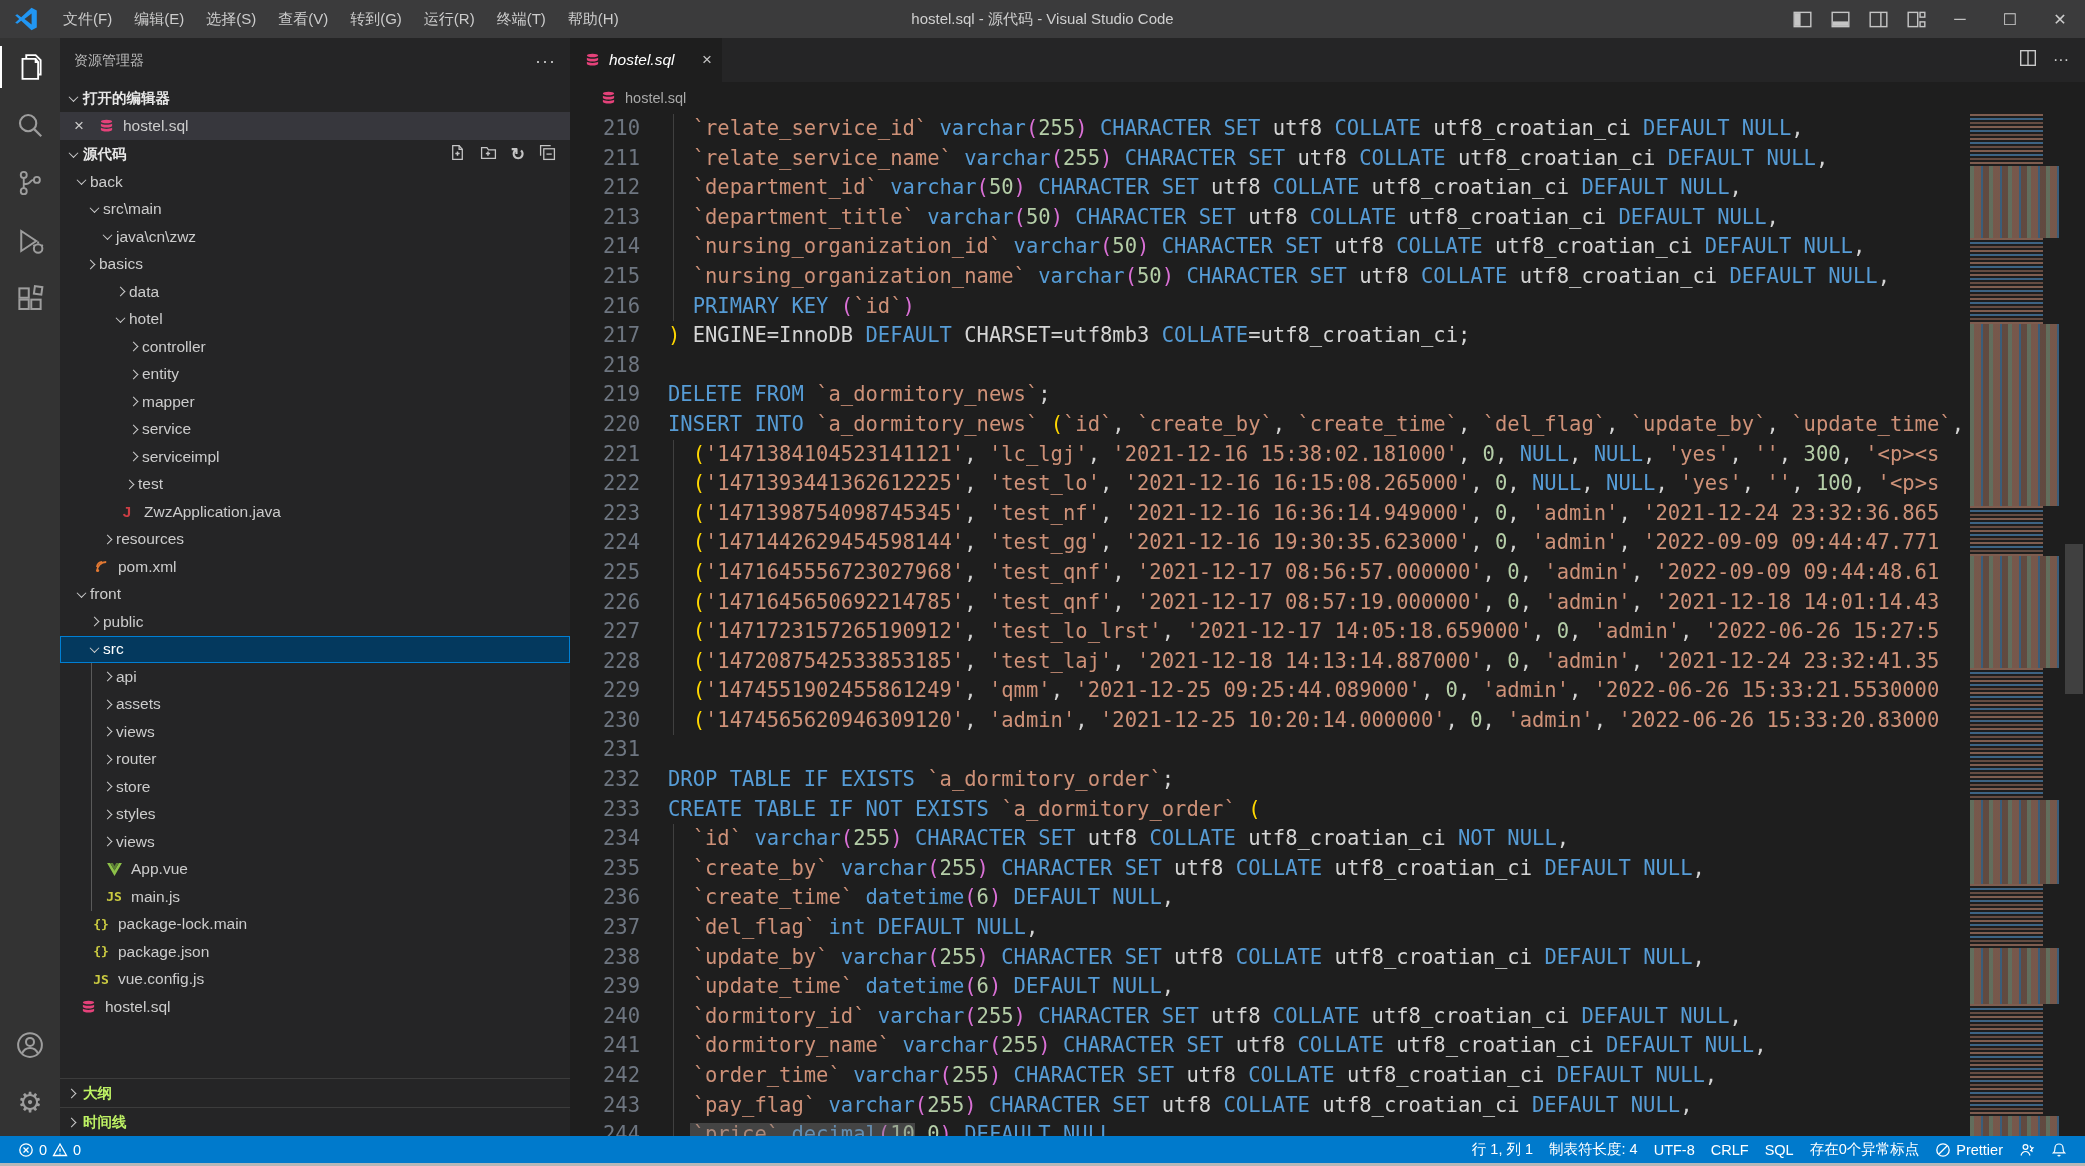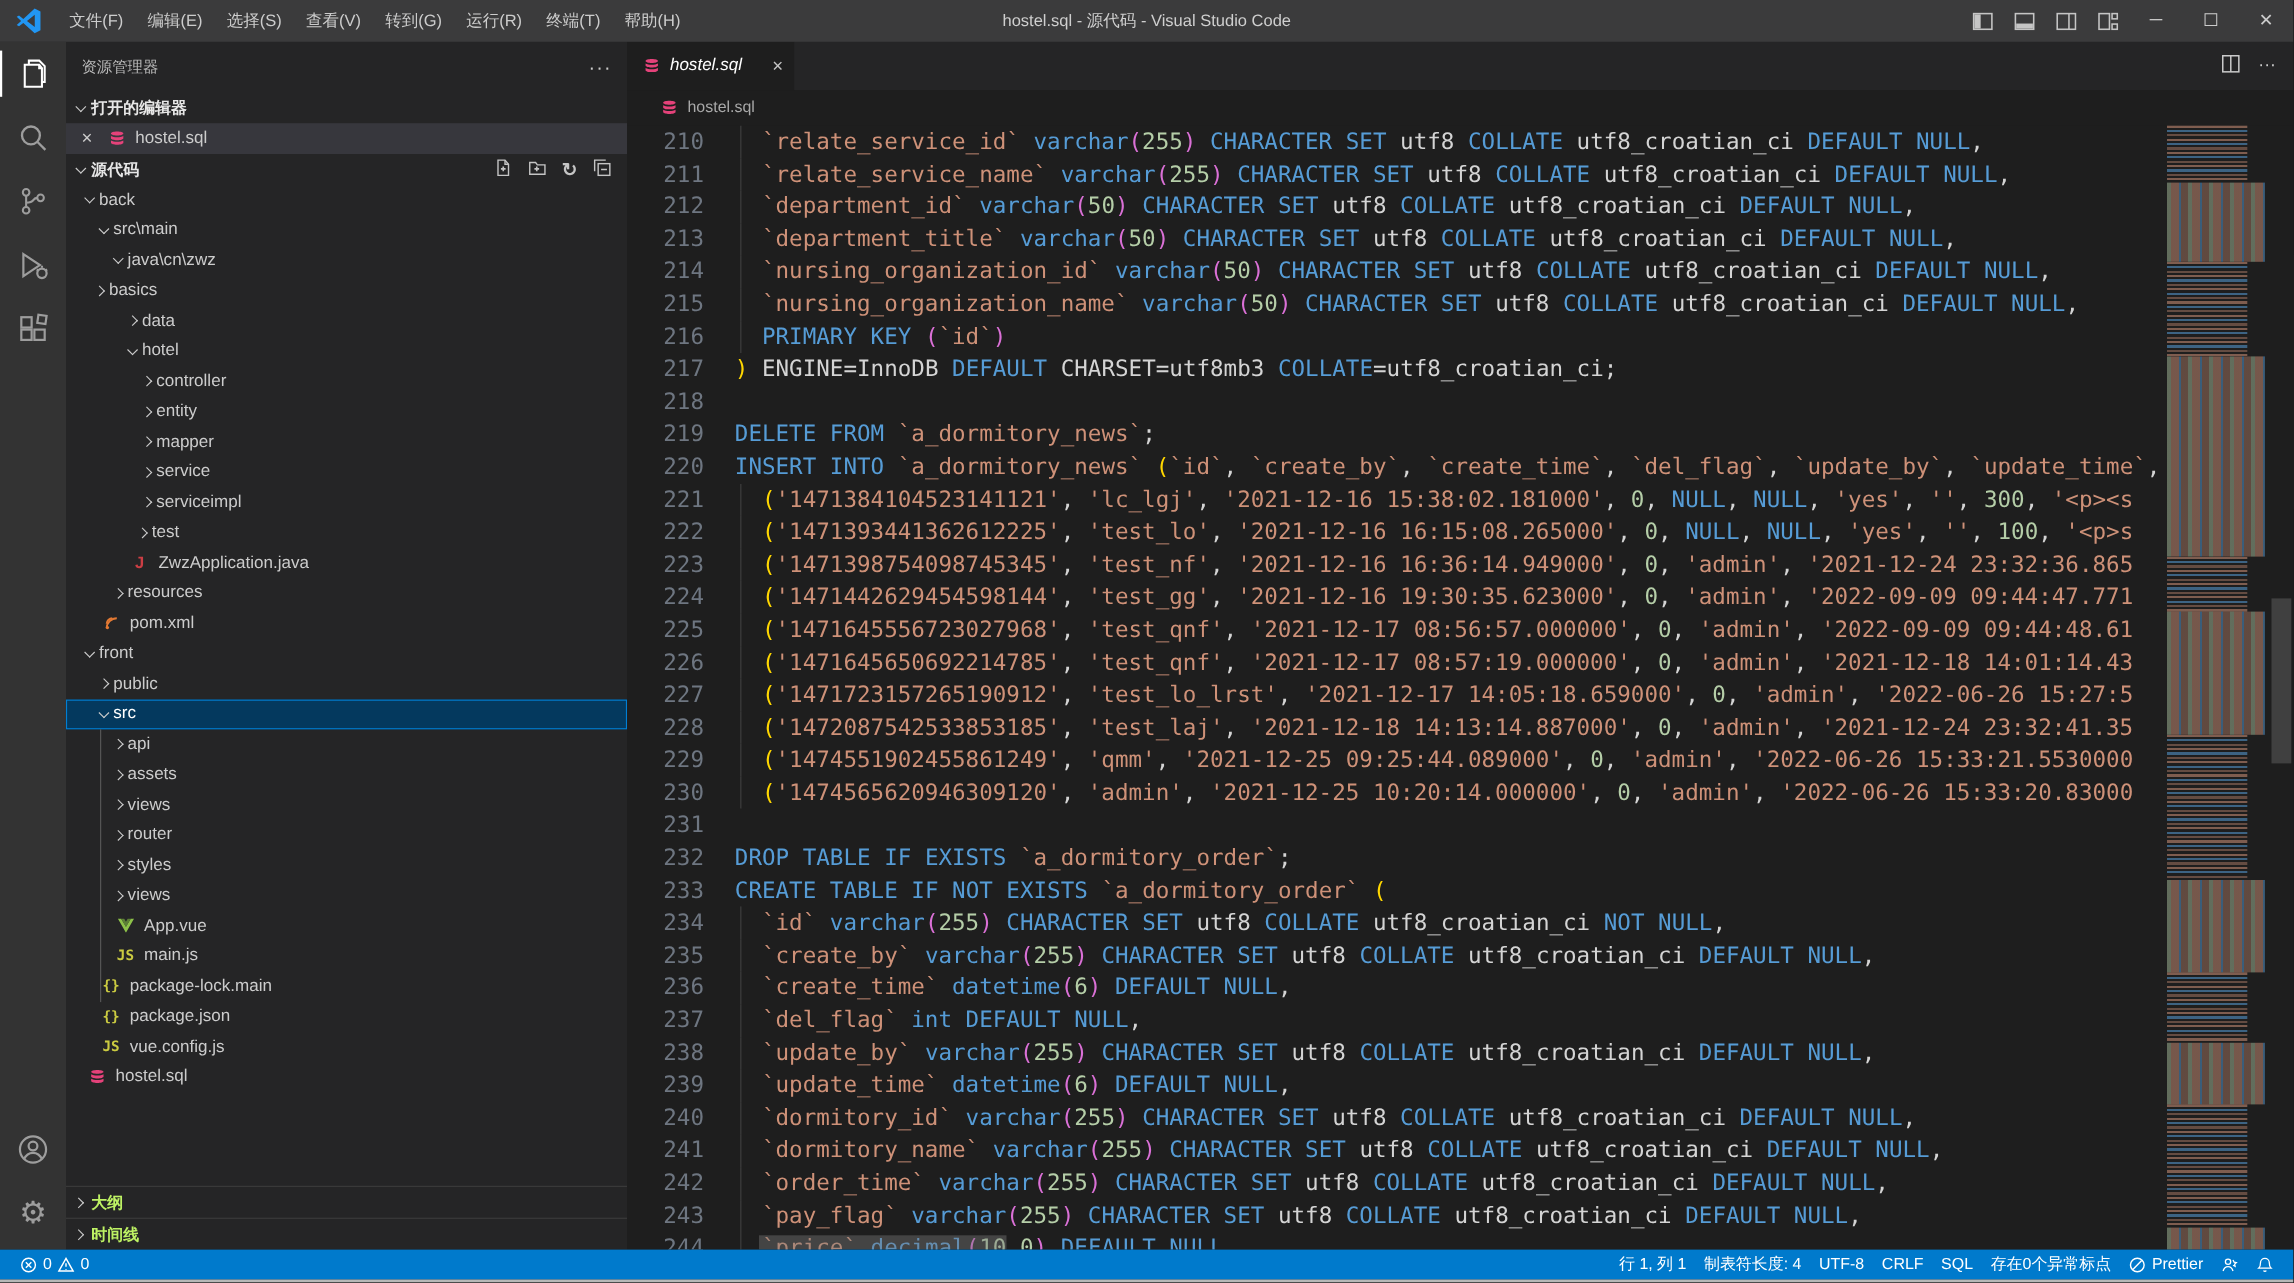--- a/index.html
+++ b/index.html
@@ -368,20 +368,26 @@
           <div class="tree-row" style="padding-left: 38px;">
             <span class="tree-chev">
               <span class="chev right"></span>
             </span>
             <span class="tree-label">router</span>
           </div>
           <div class="tree-row" style="padding-left: 38px;">
             <span class="tree-chev">
               <span class="chev right"></span>
             </span>
+            <span class="tree-label">store</span>
+          </div>
+          <div class="tree-row" style="padding-left: 38px;">
+            <span class="tree-chev">
+              <span class="chev right"></span>
+            </span>
             <span class="tree-label">styles</span>
           </div>
           <div class="tree-row" style="padding-left: 38px;">
             <span class="tree-chev">
               <span class="chev right"></span>
             </span>
             <span class="tree-label">views</span>
           </div>
           <div class="tree-row" style="padding-left: 38px; align-items: center;">
             <span class="file-ico" style="margin-left:6px">

